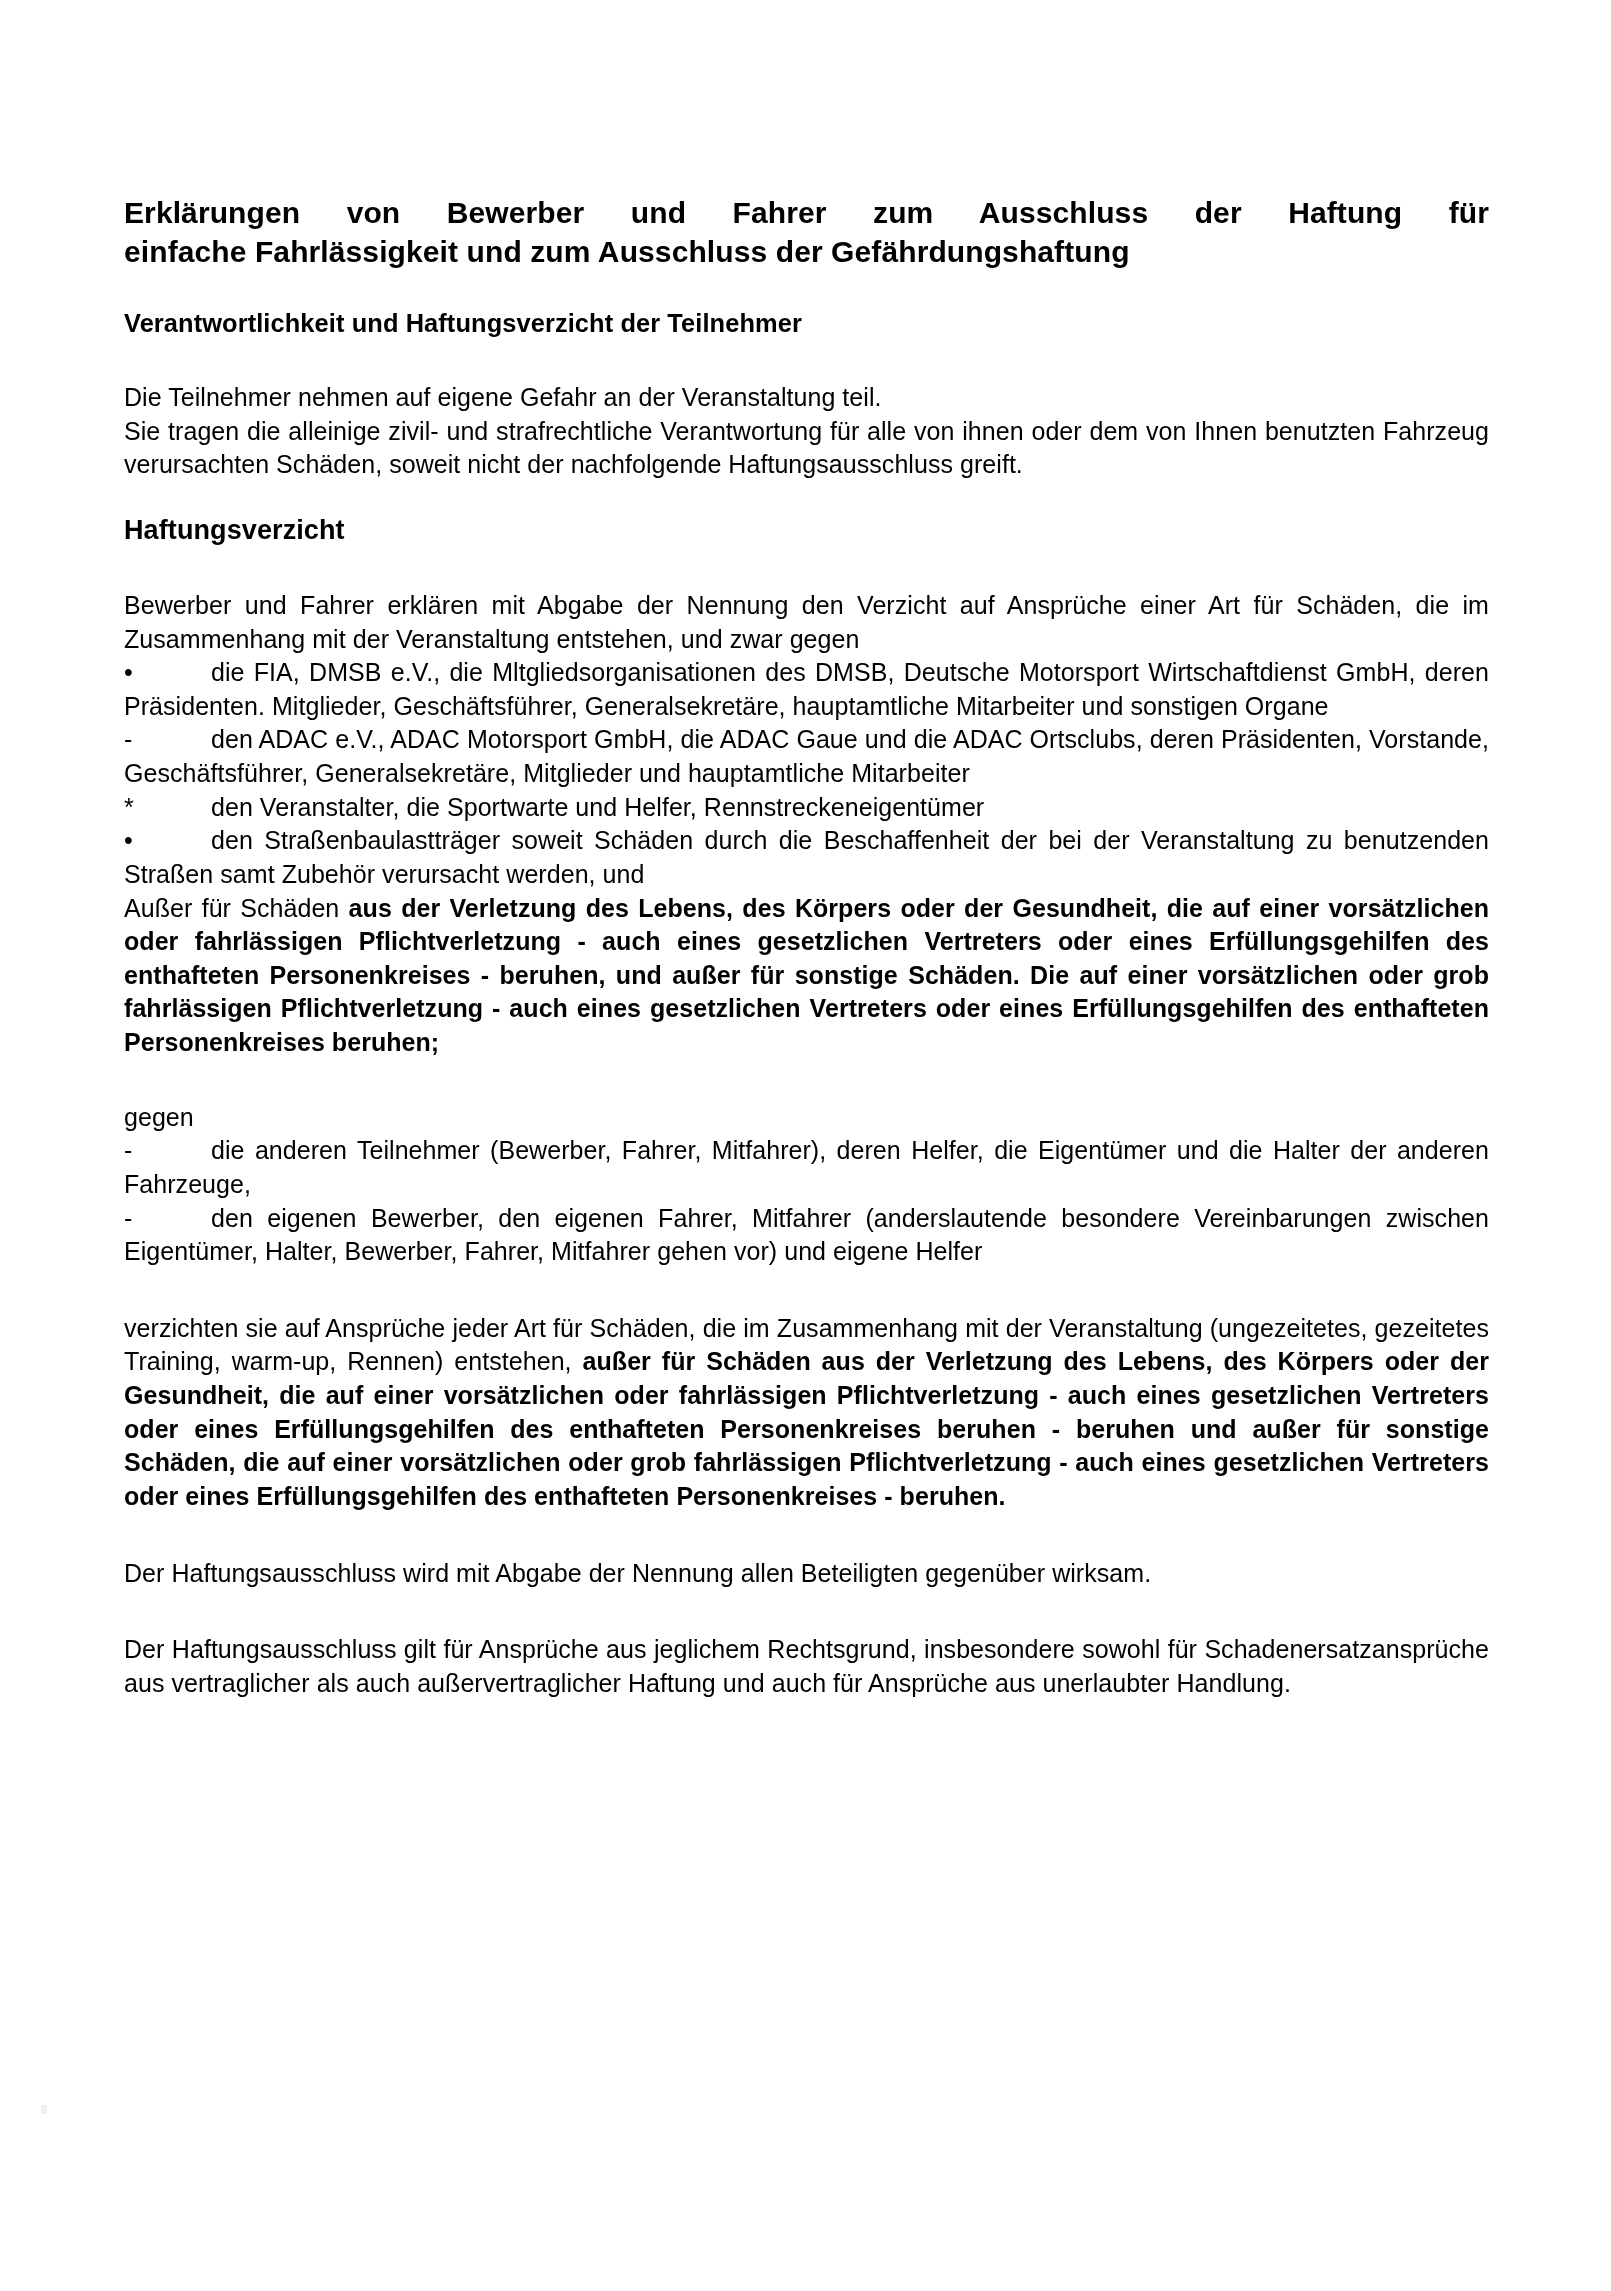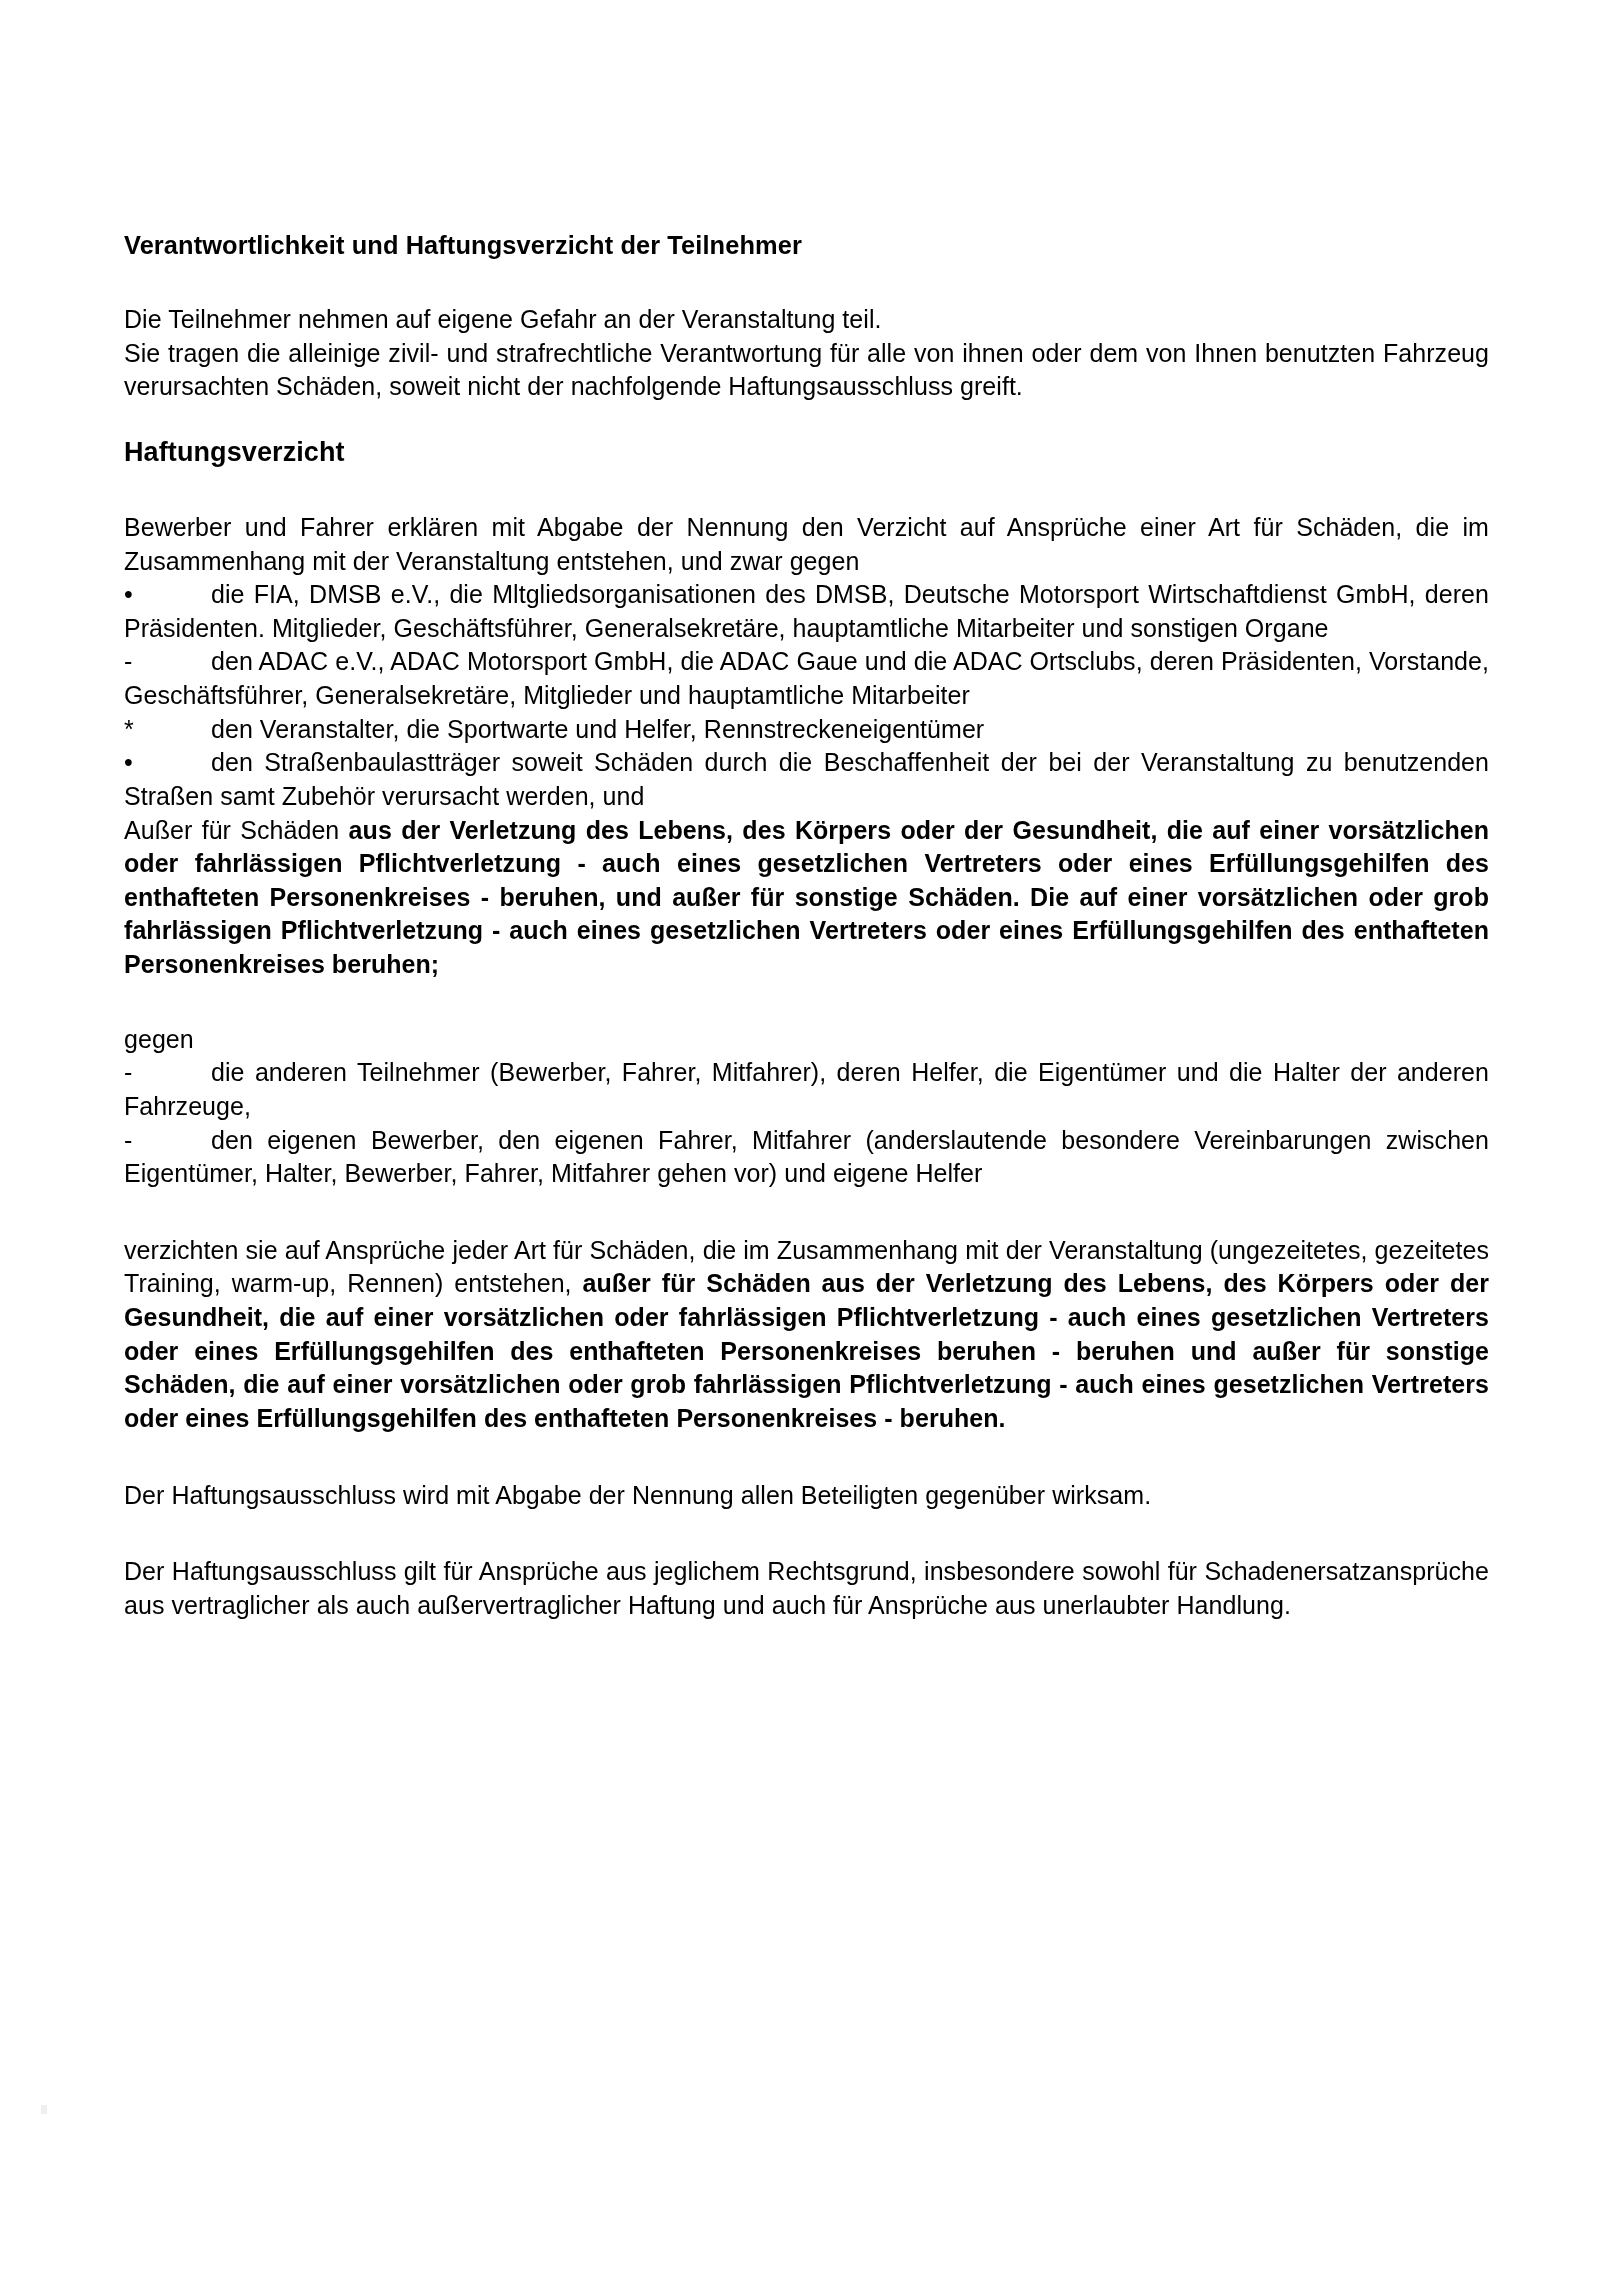--- a/index.html
+++ b/index.html
@@ -87,20 +87,24 @@
     background: #efefef;
   }
 </style>
 </head>
 <body>
 
 <div class="page">
 
   <div class="content">
 
+    <div class="doc-title">
+      <span class="l1">Erklärungen von Bewerber und Fahrer zum Ausschluss der Haftung für</span>
+      <span class="l2">einfache Fahrlässigkeit und zum Ausschluss der Gefährdungshaftung</span>
+    </div>
 
     <h2 class="section-heading">Verantwortlichkeit und Haftungsverzicht der Teilnehmer</h2>
 
     <p class="body gap-md nojust">Die Teilnehmer nehmen auf eigene Gefahr an der Veranstaltung teil.</p>
 
     <p class="body gap-sm">Sie tragen die alleinige zivil- und strafrechtliche Verantwortung für alle von ihnen oder dem von Ihnen benutzten Fahrzeug verursachten Schäden, soweit nicht der nachfolgende Haftungsausschluss greift.</p>
 
     <h2 class="section-heading big">Haftungsverzicht</h2>
 
     <p class="body gap-md">Bewerber und Fahrer erklären mit Abgabe der Nennung den Verzicht auf Ansprüche einer Art für Schäden, die im Zusammenhang mit der Veranstaltung entstehen, und zwar gegen</p>

